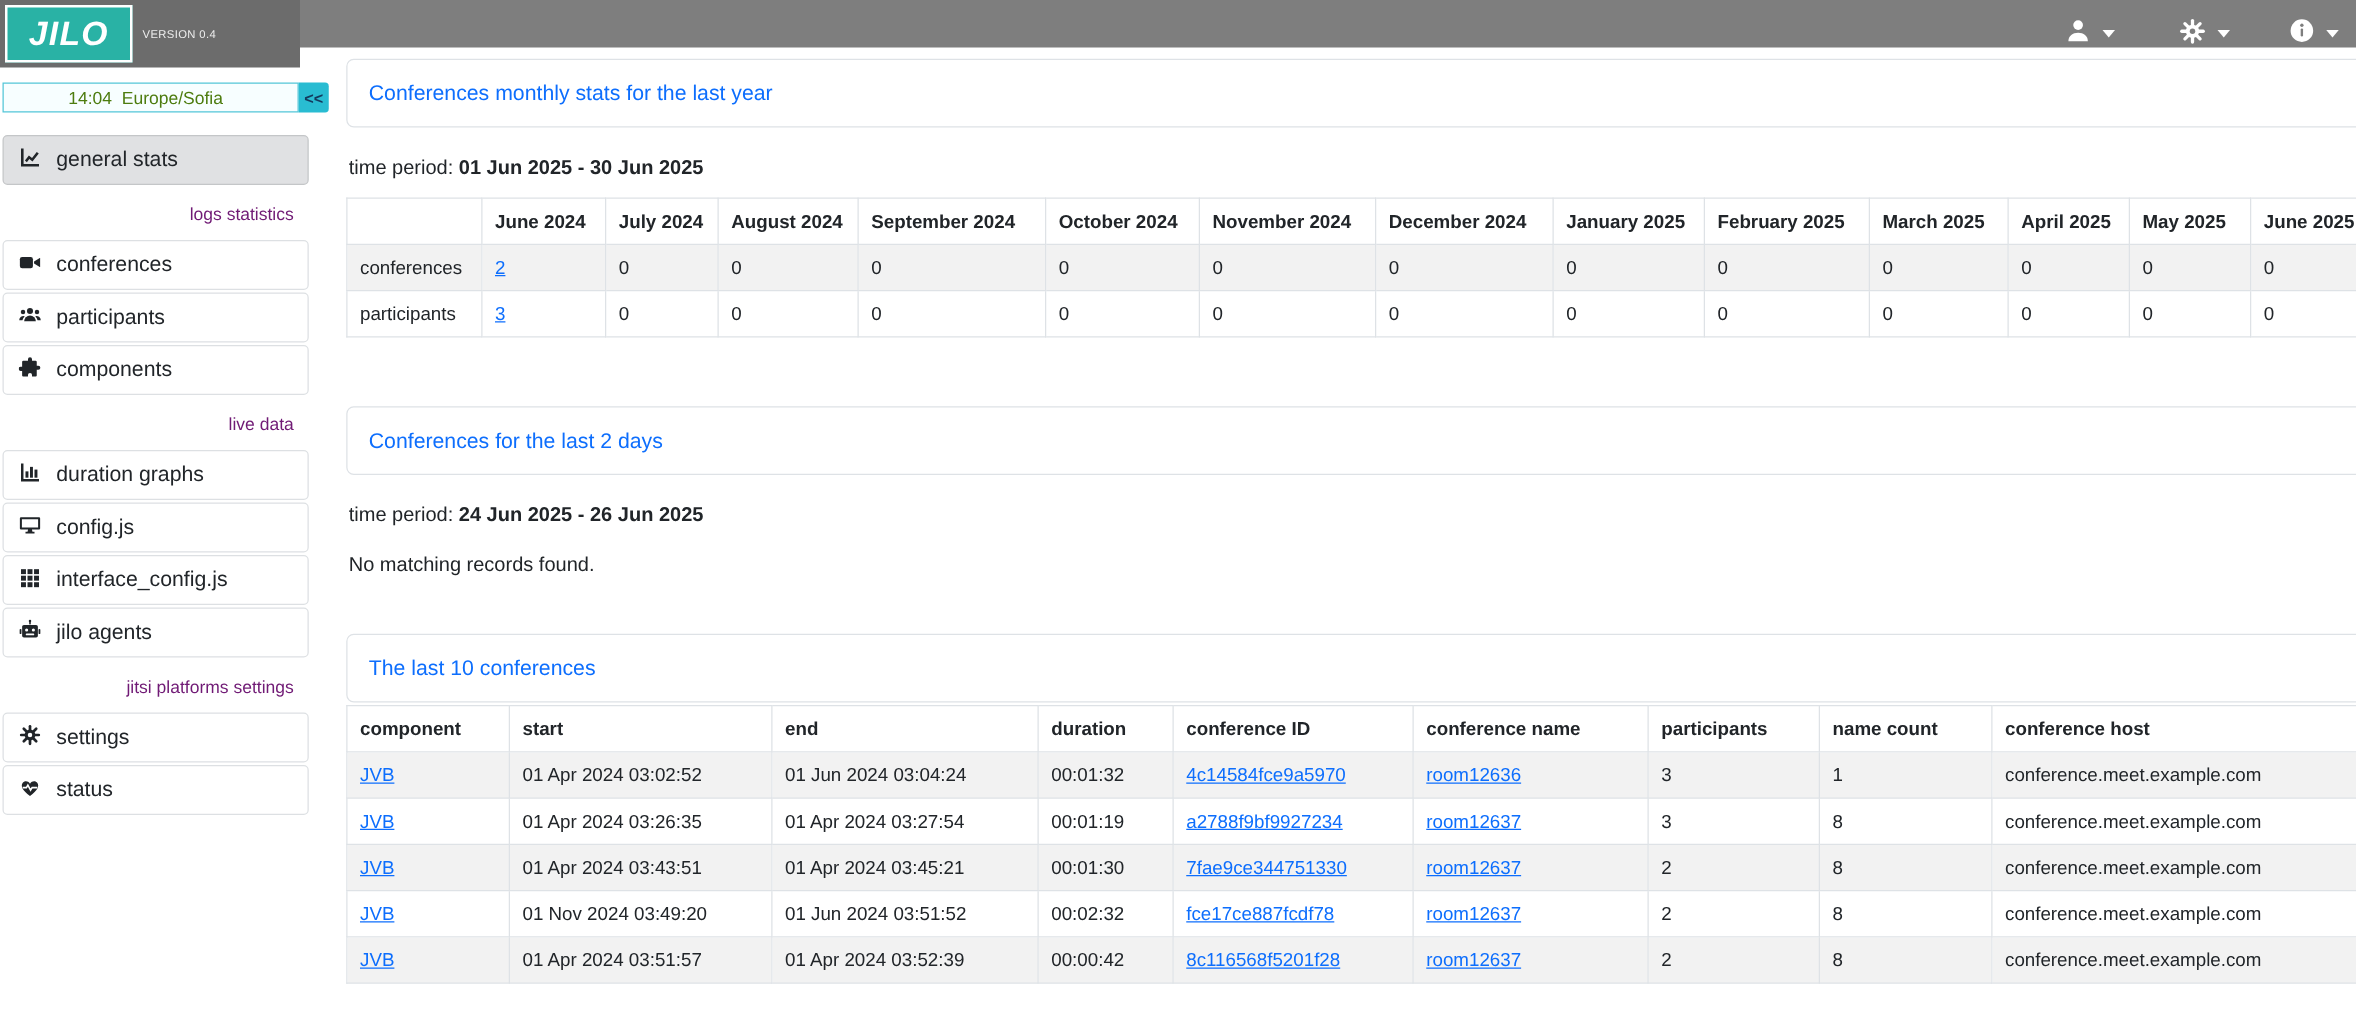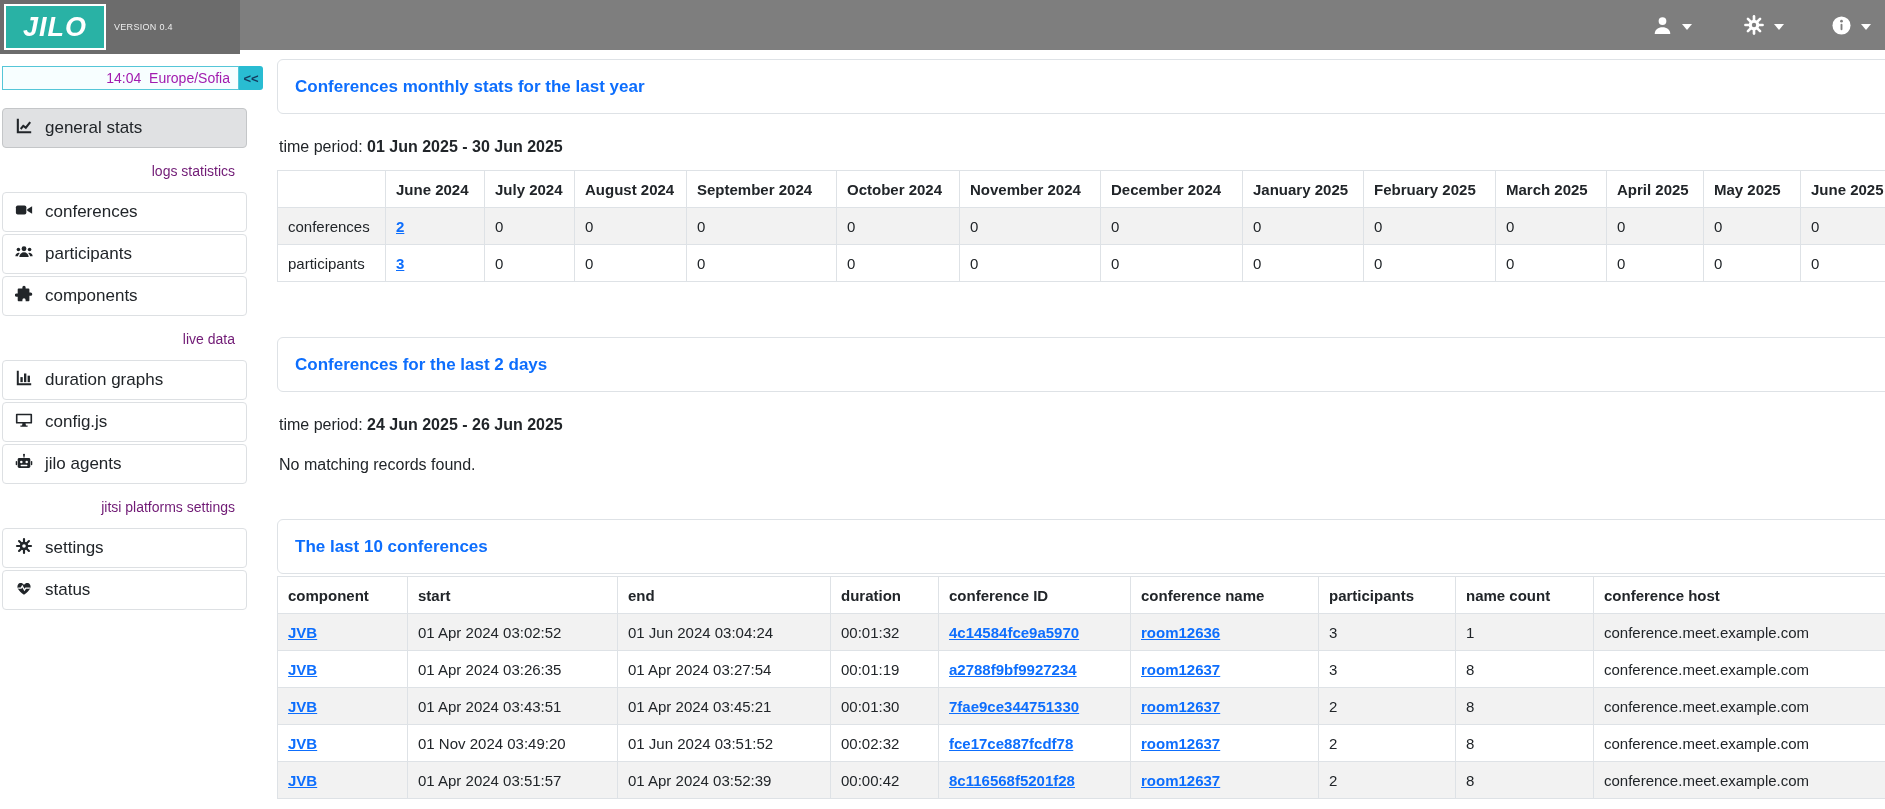--- a/index.html
+++ b/index.html
@@ -2,24 +2,24 @@
 <html><head>
 <meta charset="utf-8">
 <title>JILO</title>
 <style>
   * { box-sizing: border-box; margin: 0; padding: 0; }
   html, body {
     width: 1885px; height: 809px; overflow: hidden;
     font-family: "Liberation Sans", "DejaVu Sans", sans-serif;
     background: #fff; color: #212529;
   }
-  a { color: #0d6efd; font-weight: bold; }
+  a { color: #0d6efd; }
 
   
-  .topbar { position: relative; height: 50px; background: #7e7e7e; }
+  .topbar { position: relative; height: 38px; background: #7e7e7e; }
   .brand-area {
     position: absolute; left: 0; top: 0; width: 240px; height: 54px;
     background: #6c6c6c; display: flex; align-items: center;
   }
   .logo {
     margin-left: 4px; width: 102px; height: 46px;
     background: #29b2a5; border: 2px solid #fff;
     display: flex; align-items: center; justify-content: center;
     color: #fff; font-size: 27px; font-weight: bold; font-style: italic;
     letter-spacing: 1px;
@@ -40,22 +40,22 @@
     width: 0; height: 0; display: inline-block;
     border-left: 5px solid transparent; border-right: 5px solid transparent;
     border-top: 6px solid #fff;
   }
 
   
   .sidebar { position: absolute; left: 0; top: 54px; width: 249px; }
   .clock-row { margin: 12px 0 18px 2px; width: 261px; height: 24px; display: flex; }
   .clock-box {
     flex: 1; border: 1px solid #55c6d8; background: #f7feff;
-    display: flex; align-items: center; justify-content: flex-end;
-    padding-right: 8px; font-size: 14px; color: #a21caf;
+    display: flex; align-items: center; justify-content: center;
+    padding-right: 8px; font-size: 14px; color: #4d7c0f;
   }
   .collapse-btn {
     width: 24px; background: #29bcd2; color: #143a5e; font-weight: bold;
     font-size: 13px; display: flex; align-items: center; justify-content: center;
     cursor: pointer; border-radius: 0 3px 3px 0;
   }
   .menu-list { padding: 0 2px 0 2px; }
   .side-item {
     height: 40px; margin-bottom: 2px; border: 1px solid #dde0e3; border-radius: 4px;
     display: flex; align-items: center; gap: 12px; padding: 0 12px;
@@ -198,20 +198,36 @@
       </span>
       <span>duration graphs</span>
     </div>
     <div class="side-item">
       <span>
         <svg width="18" height="18" viewBox="0 0 20 20" fill="currentColor">
             <path d="M2 3h16a1 1 0 0 1 1 1v9a1 1 0 0 1-1 1h-6.3l.5 2H14v1.6H6V16h1.8l.5-2H2a1 1 0 0 1-1-1V4a1 1 0 0 1 1-1zm.8 1.8v7.4h14.4V4.8z"></path>
           </svg>
       </span>
       <span>config.js</span>
+    </div>
+    <div class="side-item">
+      <span>
+        <svg width="18" height="18" viewBox="0 0 20 20" fill="currentColor">
+            <rect x="2" y="2.6" width="4.4" height="4.4"></rect>
+            <rect x="7.8" y="2.6" width="4.4" height="4.4"></rect>
+            <rect x="13.6" y="2.6" width="4.4" height="4.4"></rect>
+            <rect x="2" y="8.4" width="4.4" height="4.4"></rect>
+            <rect x="7.8" y="8.4" width="4.4" height="4.4"></rect>
+            <rect x="13.6" y="8.4" width="4.4" height="4.4"></rect>
+            <rect x="2" y="14.2" width="4.4" height="4.4"></rect>
+            <rect x="7.8" y="14.2" width="4.4" height="4.4"></rect>
+            <rect x="13.6" y="14.2" width="4.4" height="4.4"></rect>
+          </svg>
+      </span>
+      <span>interface_config.js</span>
     </div>
     <div class="side-item">
       <span>
         <svg width="18" height="18" viewBox="0 0 20 20" fill="currentColor">
             <rect x="9.3" y="2" width="1.4" height="3"></rect>
             <circle cx="10" cy="2" r="1.1"></circle>
             <rect x="3" y="5.6" width="14" height="11" rx="1.6"></rect>
             <rect x="0.8" y="9" width="1.6" height="4.6" rx="0.8"></rect>
             <rect x="17.6" y="9" width="1.6" height="4.6" rx="0.8"></rect>
             <circle cx="7" cy="10" r="1.4" fill="#fff"></circle>

